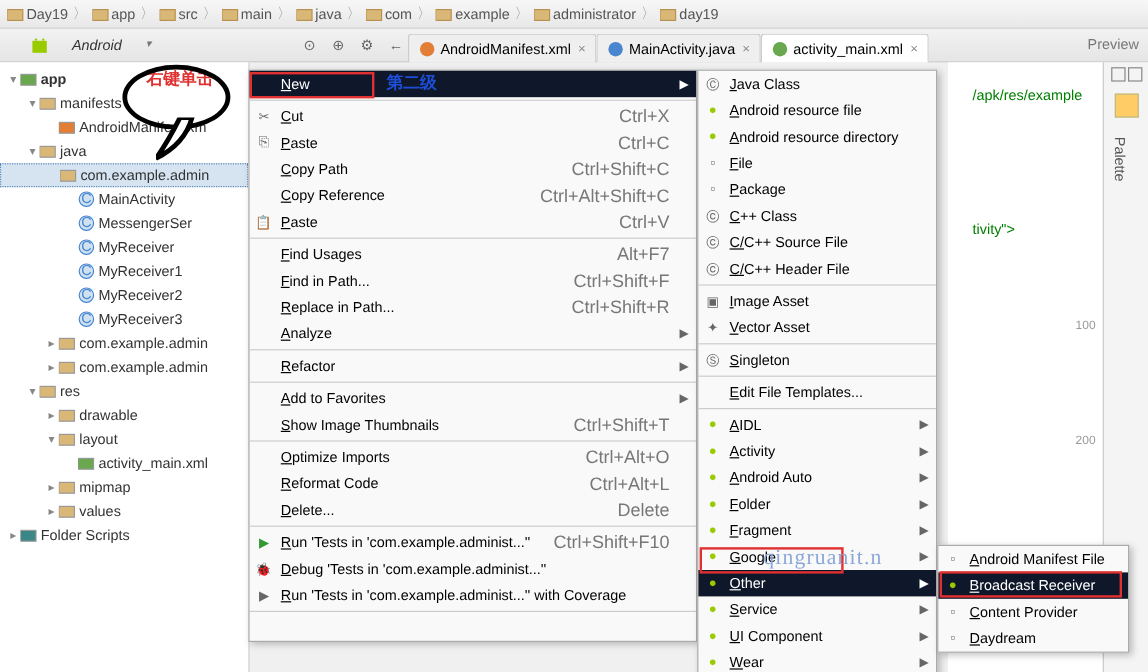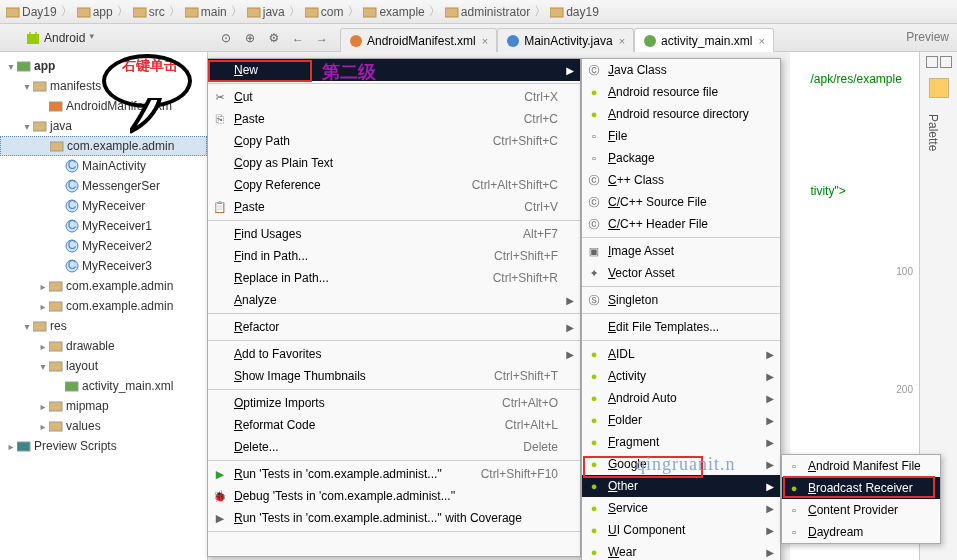--- a/index.html
+++ b/index.html
@@ -4,21 +4,21 @@
 <style>
 * { margin: 0; padding: 0; box-sizing: border-box; font-family: "Segoe UI", Tahoma, sans-serif; font-size: 12px; }
 body { background: #f0f0f0; width: 957px; height: 560px; overflow: hidden; position: relative; }
 
 .breadcrumb { height: 24px; background: linear-gradient(#f7f7f7,#e8e8e8); border-bottom: 1px solid #ccc; display: flex; align-items: center; padding: 0 6px; gap: 2px; }
 .breadcrumb span { display: inline-flex; align-items: center; gap: 2px; color: #555; cursor: pointer; }
 .breadcrumb .sep { color: #999; margin: 0 2px; }
 .bc-icon { width: 14px; height: 12px; display: inline-block; }
 
 .toolbar { height: 28px; background: linear-gradient(#f2f2f2,#e5e5e5); border-bottom: 1px solid #ccc; display: flex; align-items: center; }
-.toolbar .combo { margin-left: 26px; display: inline-flex; align-items: flex-start; gap: 4px; }
+.toolbar .combo { margin-left: 26px; display: inline-flex; align-items: flex-start; gap: 20px; font-style: italic; }
 .toolbar .combo-text { color: #333; }
 .toolbar .tbbtn { width: 24px; height: 22px; display: inline-flex; align-items: center; justify-content: center; color: #666; cursor: pointer; }
 .toolbar .tbs { margin-left: 120px; display: flex; gap: 0; }
 
 .tabs { position: absolute; left: 340px; top: 24px; height: 28px; display: flex; align-items: flex-end; gap: 0; }
 .tab { height: 24px; border: 1px solid #ccc; border-bottom: none; background: #efefef; padding: 0 8px; display: inline-flex; align-items: center; gap: 4px; border-radius: 3px 3px 0 0; cursor: pointer; }
 .tab.active { background: #fff; }
 .tab .close { color: #888; font-size: 11px; margin-left: 2px; }
 .tab-icon { width: 14px; height: 14px; display: inline-block; }
 
@@ -27,37 +27,37 @@
 .sidebar { position: absolute; left: 0; top: 52px; width: 208px; bottom: 0; background: #fff; border-right: 1px solid #ccc; overflow: hidden; }
 .tree { padding: 4px 0; }
 .tree-row { display: flex; align-items: center; height: 20px; padding-left: 6px; cursor: pointer; white-space: nowrap; }
 .tree-row.sel { background: #d6e4f2; border: 1px dotted #5b8bb8; }
 .tree-row .tw { width: 10px; color: #888; font-size: 10px; text-align: center; }
 .tree-row .ico { width: 16px; height: 14px; display: inline-flex; align-items: center; justify-content: center; }
 .tree-row .lbl { margin-left: 2px; color: #333; }
 .red-box1 { border: 2px solid #e03030; }
 
 .annot1 { position: absolute; left: 122px; top: 57px; color: #e03030; font-weight: bold; font-size: 14px; pointer-events: none; }
-.annot2 { position: absolute; left: 322px; top: 60px; color: #a21caf; font-weight: bold; font-size: 18px; z-index: 50; pointer-events: none; }
+.annot2 { position: absolute; left: 322px; top: 60px; color: #1d4ed8; font-weight: bold; font-size: 14px; z-index: 50; pointer-events: none; }
 
 .circle { position: absolute; left: 102px; top: 54px; width: 90px; height: 54px; border: 4px solid #000; border-radius: 50%; pointer-events: none; z-index: 5; }
 .tail { position: absolute; left: 130px; top: 98px; pointer-events: none; z-index: 5; }
 
 .editor { position: absolute; left: 790px; top: 52px; right: 38px; bottom: 0; background: #fff; font-family: Consolas, monospace; font-size: 12px; padding: 6px; overflow: hidden; white-space: pre; color: #333; }
 .editor .gn { color: #008000; }
 .palette { position: absolute; right: 0; top: 52px; width: 38px; bottom: 0; background: #f4f4f4; border-left: 1px solid #ccc; }
 .palette .pl { writing-mode: vertical-rl; padding: 10px 6px; color: #555; }
 .palette .pi { width: 20px; height: 20px; margin: 6px auto; background: #ffcc66; border: 1px solid #bb8; }
 
 
 .menu { position: absolute; background: #f9f9f9; border: 1px solid #aaa; box-shadow: 2px 2px 6px rgba(0,0,0,.25); }
 .menu-row { height: 22px; display: flex; align-items: center; padding: 0 22px 0 26px; position: relative; cursor: pointer; white-space: nowrap; }
 .menu-row:hover, .menu-row.hi { background: #0f172a; color: #fff; }
 .menu-row .ic { position: absolute; left: 4px; width: 16px; height: 16px; display: inline-flex; align-items: center; justify-content: center; }
-.menu-row .sc { position: absolute; right: 22px; color: #777; font-size: 12px; text-align: right; }
+.menu-row .sc { position: absolute; right: 22px; color: #777; font-size: 15px; text-align: right; }
 .menu-row .ar { position: absolute; right: 6px; color: #666; font-size: 10px; }
 .menu-row.hi .ar { color: #fff; }
 .menu-sep { height: 1px; background: #ccc; margin: 2px 0; }
 .underline-first::first-letter { text-decoration: underline; }
 
 #menu1 { left: 207px; top: 58px; width: 374px; z-index: 20; }
 #menu2 { left: 581px; top: 58px; width: 200px; z-index: 30; }
 #menu3 { left: 781px; top: 454px; width: 160px; z-index: 40; }
 
 .rb { border: 2px solid #e03030; box-sizing: border-box; }
@@ -376,38 +376,38 @@
         </span>
         <span class="lbl">values</span>
       </div>
       <div class="tree-row" style="padding-left: 6px;">
         <span class="tw">▸</span>
         <span class="ico">
           <svg width="14" height="12">
             <rect x="0" y="2" width="13" height="9" fill="#3b8686" stroke="#999"></rect>
           </svg>
         </span>
-        <span class="lbl">Preview Scripts</span>
+        <span class="lbl">Folder Scripts</span>
       </div>
     </div>
 </div>
 
 <div class="circle"></div>
 <svg class="tail" width="40" height="40">
     <path d="M20 0 Q10 20 0 34 Q24 22 30 0 Z" fill="#fff" stroke="#000" stroke-width="4"></path>
   </svg>
 <div class="annot1">右键单击</div>
 <div class="annot2">第二级</div>
 
 <div class="editor">
   <span class="gn">/apk/res/example</span><br><br><br><br><br><br><br>
   <span class="gn">tivity"&gt;</span>
 </div>
 <div class="ruler-num" style="top:266px">100</div>
-<div class="ruler-num" style="top:384px">200</div>
+<div class="ruler-num" style="top:362px">200</div>
 
 <div class="palette">
   <div style="display:flex;gap:2px;padding:4px;justify-content:center">
       <span style="width:12px;height:12px;border:1px solid #888"></span>
       <span style="width:12px;height:12px;border:1px solid #888"></span>
     </div>
   <div class="pi"></div>
   <div class="pl">Palette</div>
 </div>
 
@@ -429,23 +429,20 @@
         <span style="font-size:11px;color:#666">⎘</span>
       </span>
       <span class="underline-first">Paste</span>
       <span class="sc">Ctrl+C</span>
     </div>
     <div class="menu-row">
       <span class="underline-first">Copy Path</span>
       <span class="sc">Ctrl+Shift+C</span>
     </div>
     <div class="menu-row">
-      <span class="underline-first">Copy as Plain Text</span>
-    </div>
-    <div class="menu-row">
       <span class="underline-first">Copy Reference</span>
       <span class="sc">Ctrl+Alt+Shift+C</span>
     </div>
     <div class="menu-row">
       <span class="ic">
         <span style="font-size:11px;color:#666">📋</span>
       </span>
       <span class="underline-first">Paste</span>
       <span class="sc">Ctrl+V</span>
     </div>

